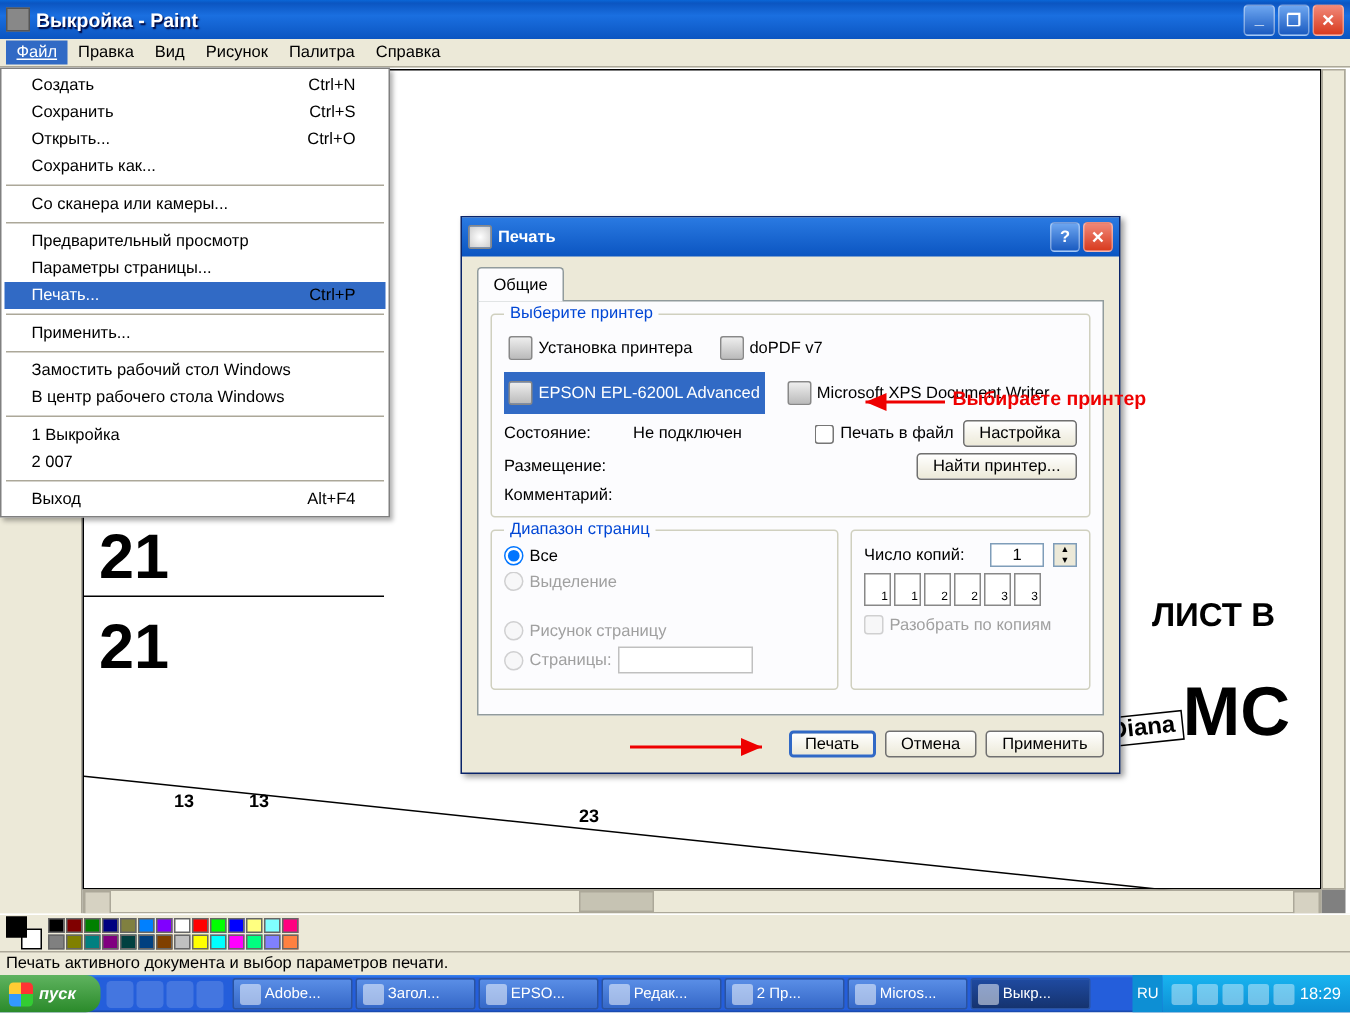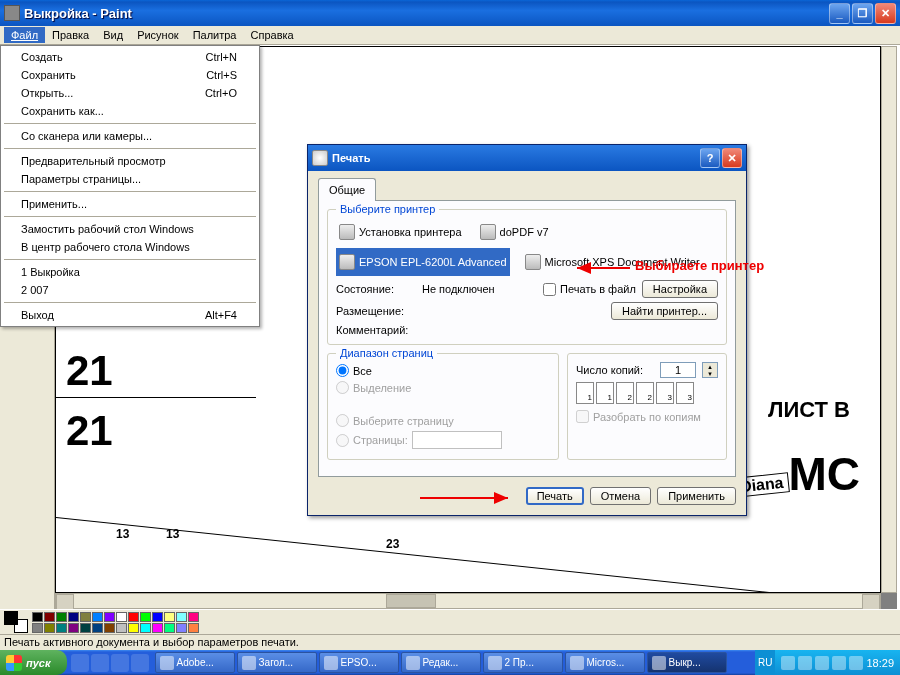--- a/index.html
+++ b/index.html
@@ -172,20 +172,24 @@
     <div class="sep"></div>
     <div class="mi">
       <span class="lab">Со сканера или камеры...</span>
     </div>
     <div class="sep"></div>
     <div class="mi">
       <span class="lab">Предварительный просмотр</span>
     </div>
     <div class="mi">
       <span class="lab">Параметры страницы...</span>
+    </div>
+    <div class="mi hl">
+      <span class="lab">Печать...</span>
+      <span class="sc">Ctrl+P</span>
     </div>
     <div class="sep"></div>
     <div class="mi">
       <span class="lab">Применить...</span>
     </div>
     <div class="sep"></div>
     <div class="mi">
       <span class="lab">Замостить рабочий стол Windows</span>
     </div>
     <div class="mi">
@@ -263,21 +267,21 @@
               <input type="radio" checked="" style="">
               <span>Все</span>
             </label>
           <div style="display:flex;gap:16px;flex-direction:column;">
             <label class="radio dis">
                 <input type="radio" disabled="" style="">
                 <span>Выделение</span>
               </label>
             <label class="radio dis">
                 <input type="radio" disabled="" style="">
-                <span>Выберите страницу</span>
+                <span>Рисунок страницу</span>
               </label>
           </div>
           <label class="radio dis">
               <input type="radio" disabled="" style="">
               <span>Страницы:</span> 
               <input class="pagesinput" disabled="" style="">
             </label>
         </div>
         <div class="group" style="width:160px">
           <div class="row" style="margin-top:0">

